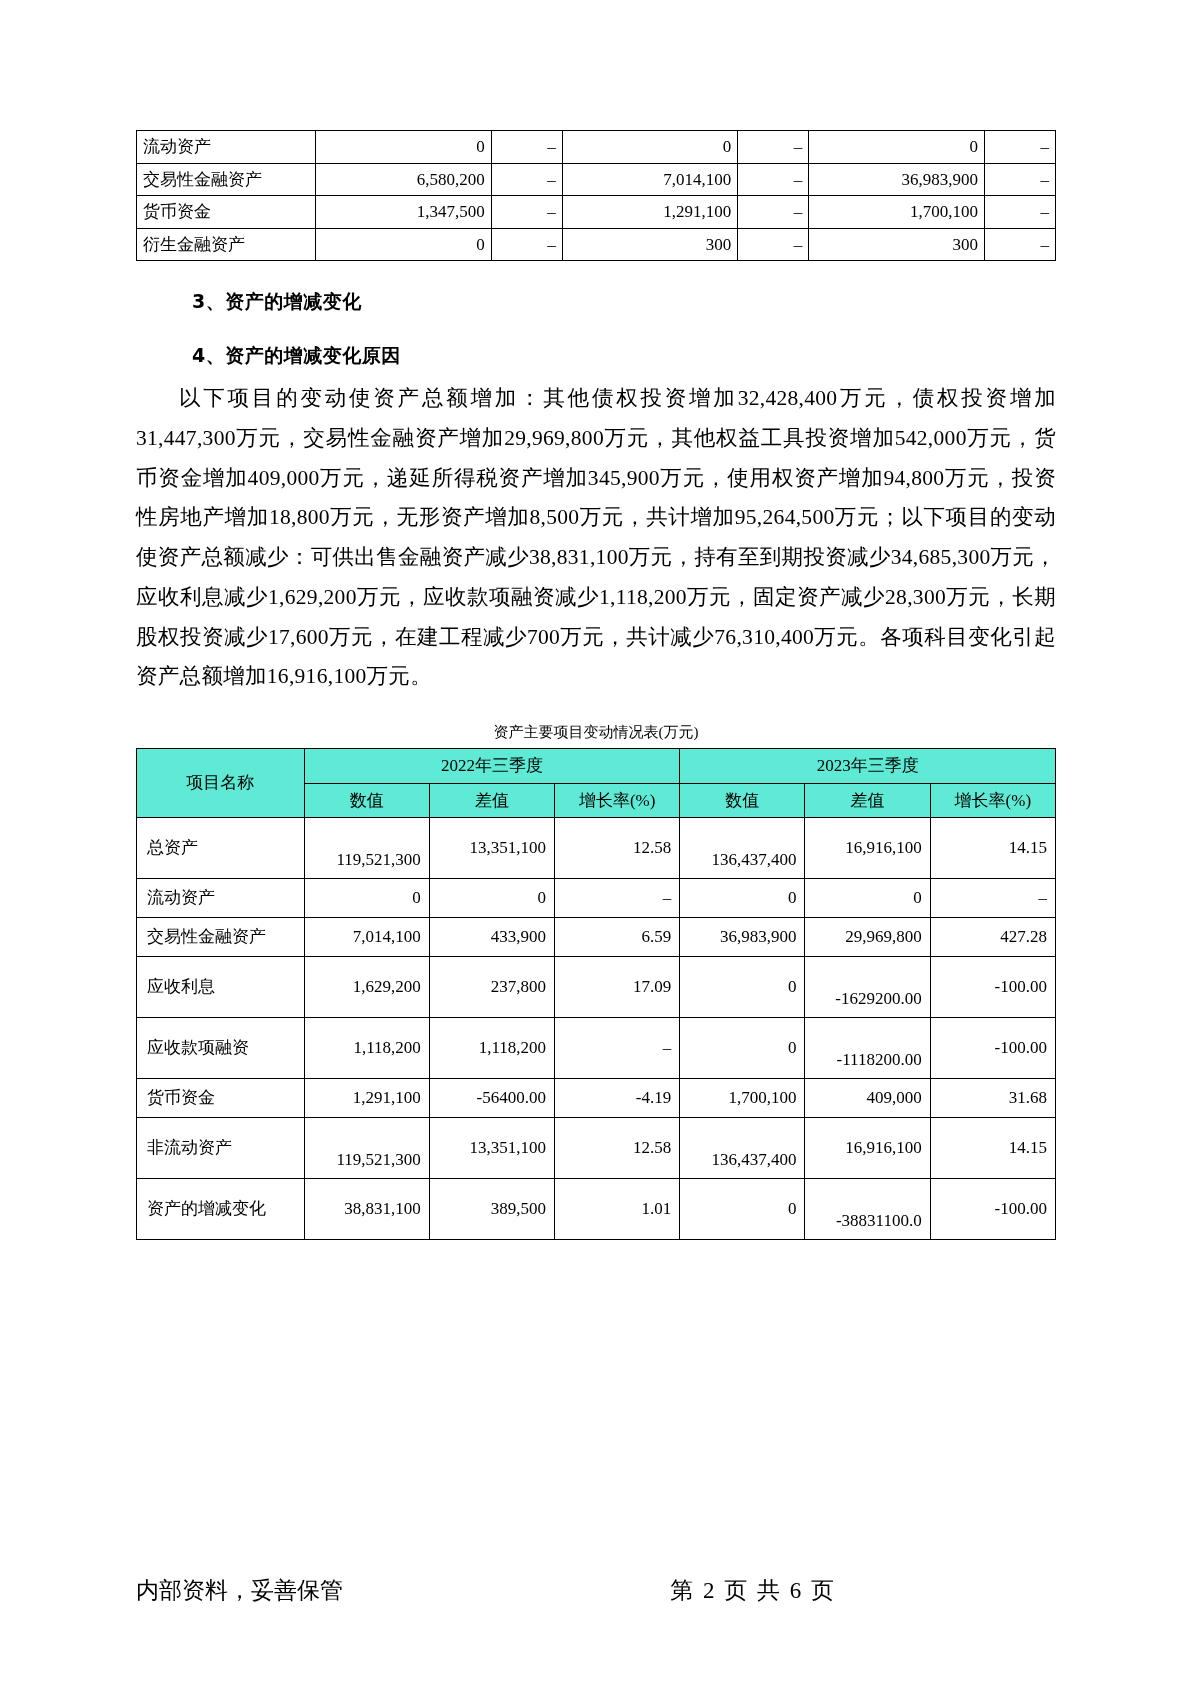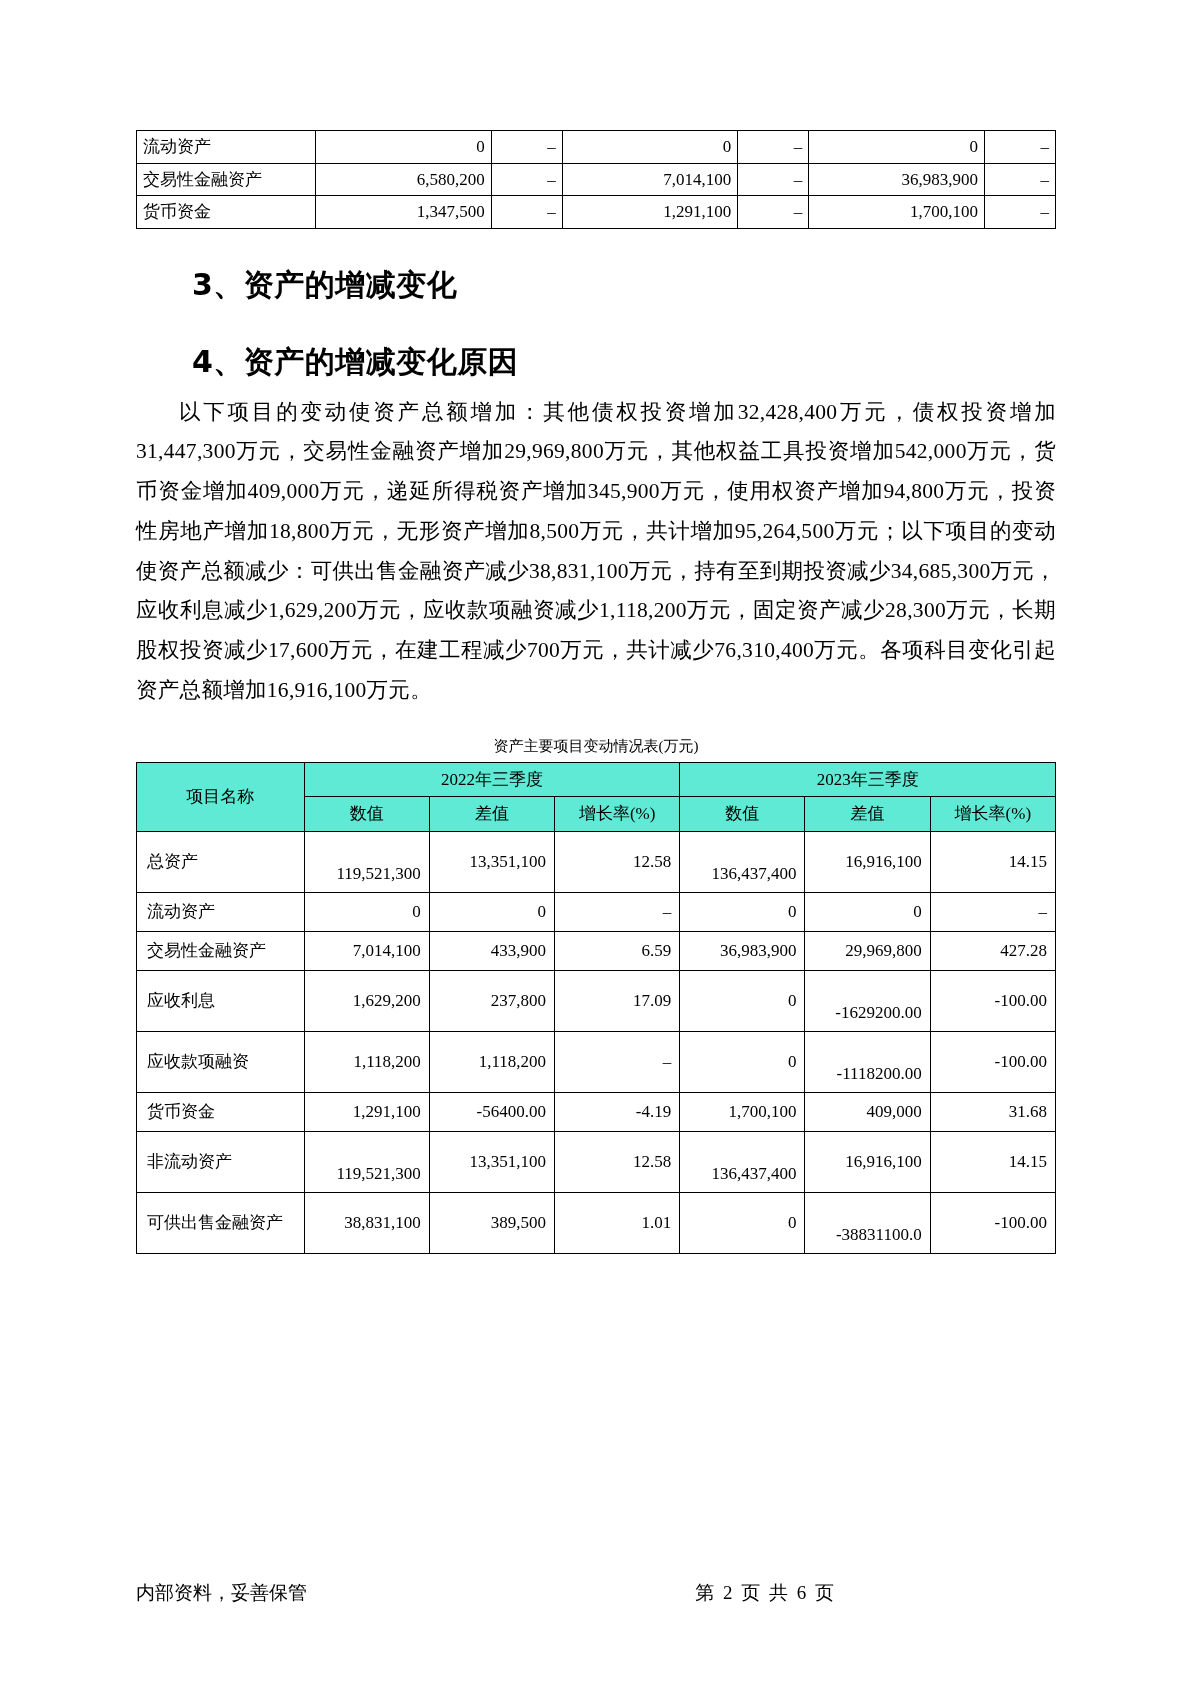--- a/index.html
+++ b/index.html
@@ -52,22 +52,22 @@
   }
   .top-table td.dash {
     text-align: right;
     width: 58px;
   }
 
   
   h2.sec {
     font-family: "DejaVu Sans", "Liberation Sans", sans-serif;
     font-weight: bold;
-    font-size: 30px;
-    margin: 36px 0 10px 0;
+    font-size: 19px;
+    margin: 28px 0 10px 0;
     padding-left: 56px;
     letter-spacing: 0.5px;
   }
 
   p.para {
     font-size: 21.5px;
     line-height: 1.85;
     margin: 0 0 4px 0;
     text-indent: 43px;
     text-align: justify;
@@ -117,21 +117,21 @@
     display: block;
     margin-top: 24px;
   }
 
   
   .footer {
     position: absolute;
     left: 136px;
     right: 136px;
     bottom: 78px;
-    font-size: 19px;
+    font-size: 23px;
     display: flex;
     justify-content: space-between;
     align-items: baseline;
   }
   .footer .right span { margin-left: 4px; }
 </style>
 </head>
 <body>
 
 <div class="page">
@@ -157,20 +157,29 @@
           <td class="num">36,983,900</td>
           <td class="dash">–</td>
         </tr>
         <tr>
           <td class="label">货币资金</td>
           <td class="num">1,347,500</td>
           <td class="dash">–</td>
           <td class="num">1,291,100</td>
           <td class="dash">–</td>
           <td class="num">1,700,100</td>
+          <td class="dash">–</td>
+        </tr>
+        <tr>
+          <td class="label">衍生金融资产</td>
+          <td class="num">0</td>
+          <td class="dash">–</td>
+          <td class="num">300</td>
+          <td class="dash">–</td>
+          <td class="num">300</td>
           <td class="dash">–</td>
         </tr>
       </tbody>
     </table>
 
     <h2 class="sec">3、资产的增减变化</h2>
 
     <h2 class="sec">4、资产的增减变化原因</h2>
     <p class="para">以下项目的变动使资产总额增加：其他债权投资增加32,428,400万元，债权投资增加31,447,300万元，交易性金融资产增加29,969,800万元，其他权益工具投资增加542,000万元，货币资金增加409,000万元，递延所得税资产增加345,900万元，使用权资产增加94,800万元，投资性房地产增加18,800万元，无形资产增加8,500万元，共计增加95,264,500万元；以下项目的变动使资产总额减少：可供出售金融资产减少38,831,100万元，持有至到期投资减少34,685,300万元，应收利息减少1,629,200万元，应收款项融资减少1,118,200万元，固定资产减少28,300万元，长期股权投资减少17,600万元，在建工程减少700万元，共计减少76,310,400万元。各项科目变化引起资产总额增加16,916,100万元。</p>
 
@@ -271,21 +280,21 @@
             </td>
           <td class="val">13,351,100</td>
           <td class="val">12.58</td>
           <td class="val">
               <span class="wrapnum">136,437,400</span>
             </td>
           <td class="val">16,916,100</td>
           <td class="val">14.15</td>
         </tr>
         <tr class="tall">
-          <td class="rowlabel">可供出售金融资产</td>
+          <td class="rowlabel">资产的增减变化</td>
           <td class="val">38,831,100</td>
           <td class="val">389,500</td>
           <td class="val">1.01</td>
           <td class="val">0</td>
           <td class="val">
               <span class="wrapnum">-38831100.0</span>
             </td>
           <td class="val">-100.00</td>
         </tr>
       </tbody>

